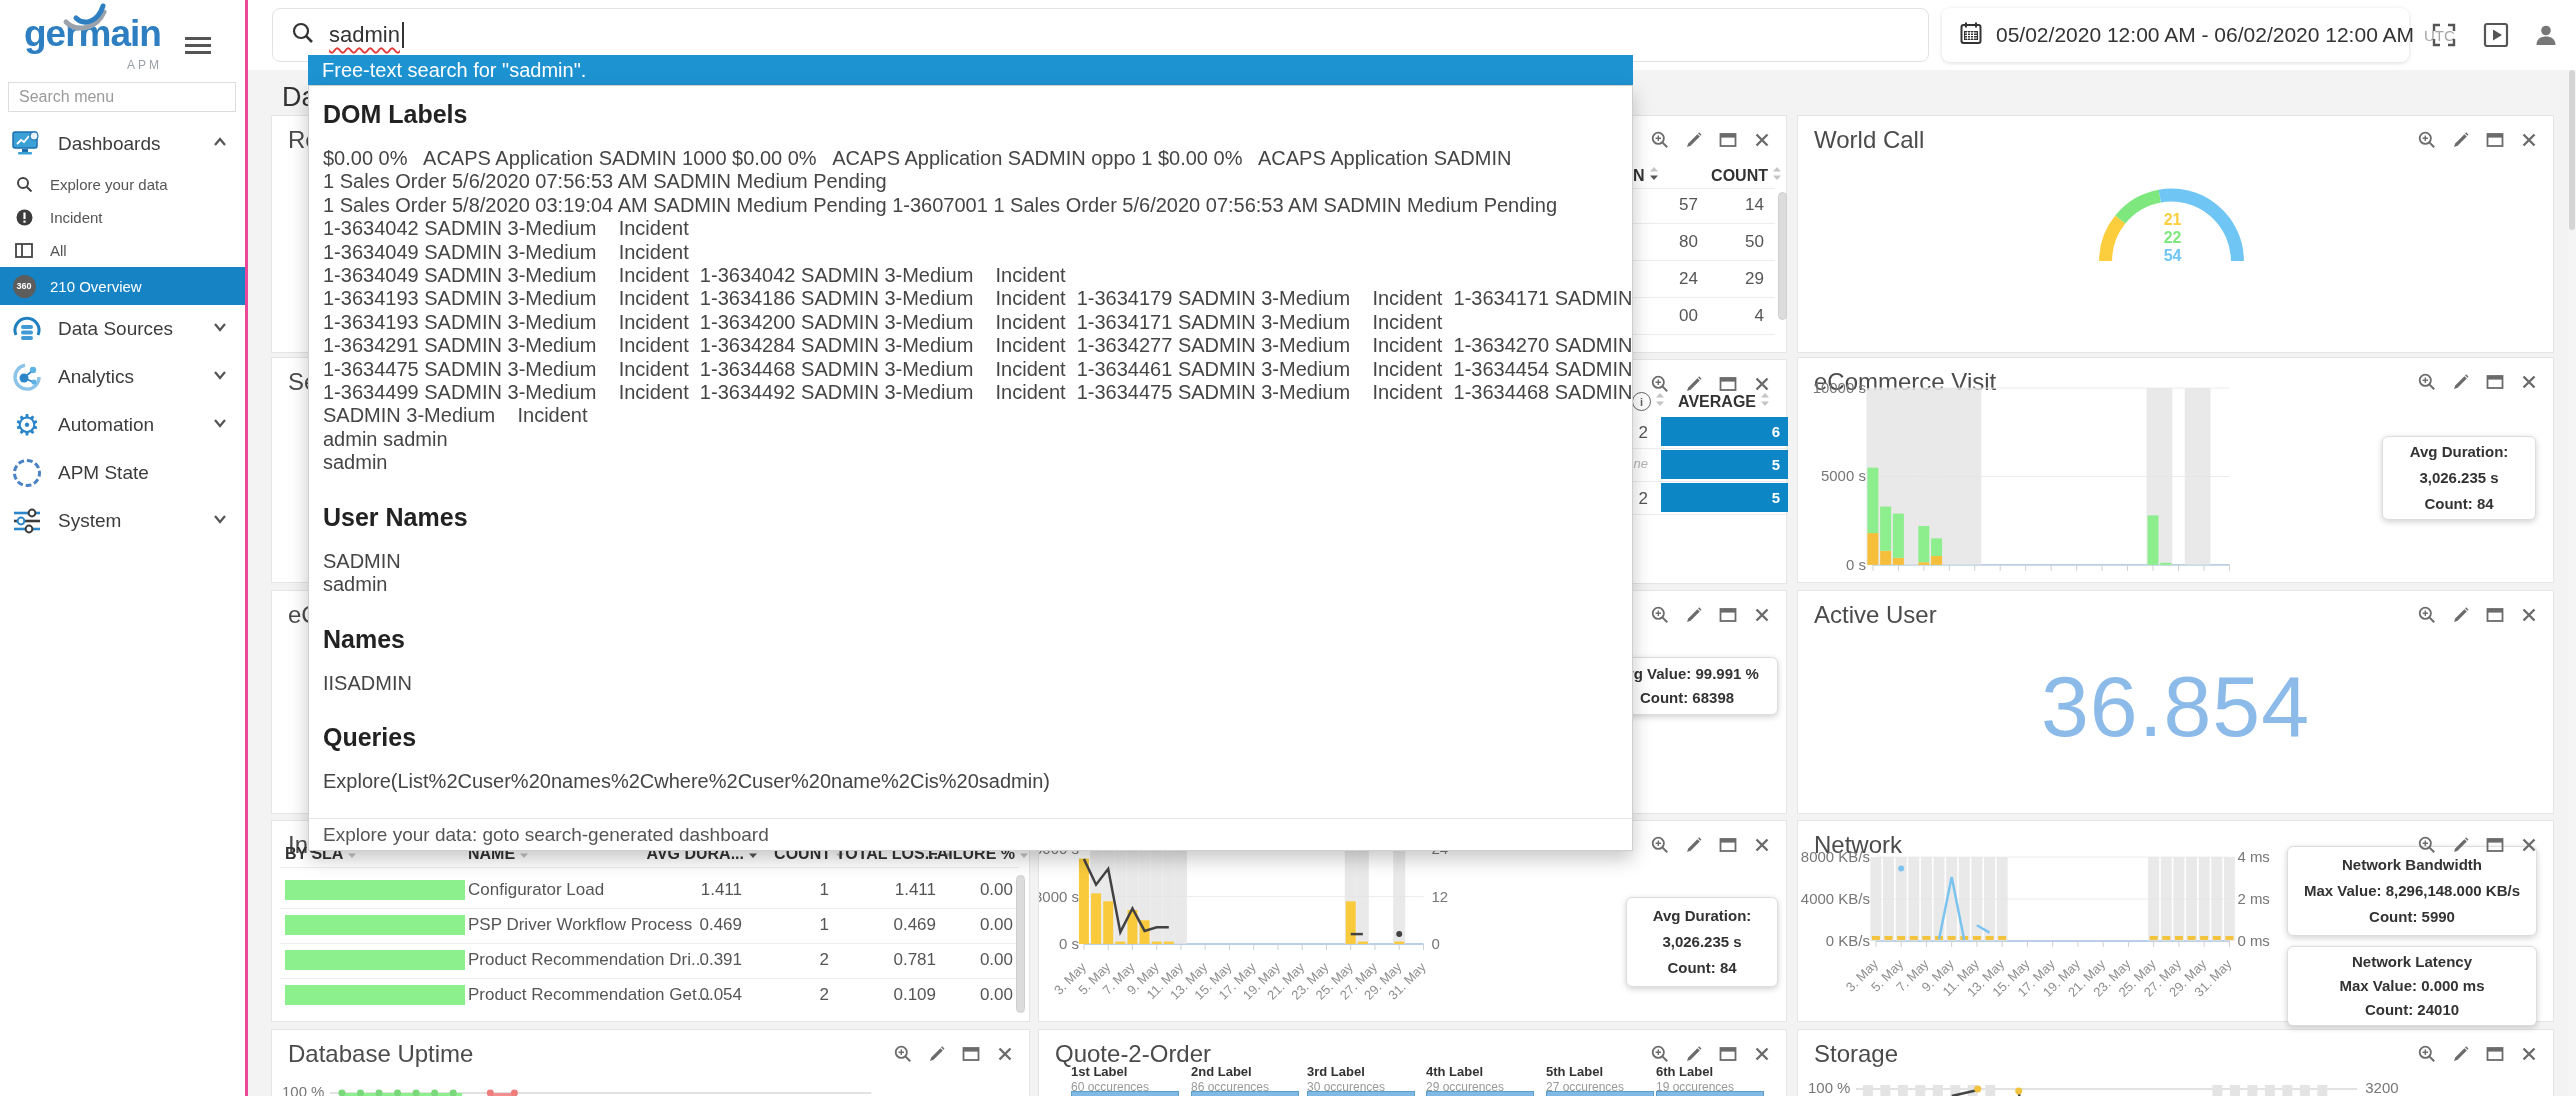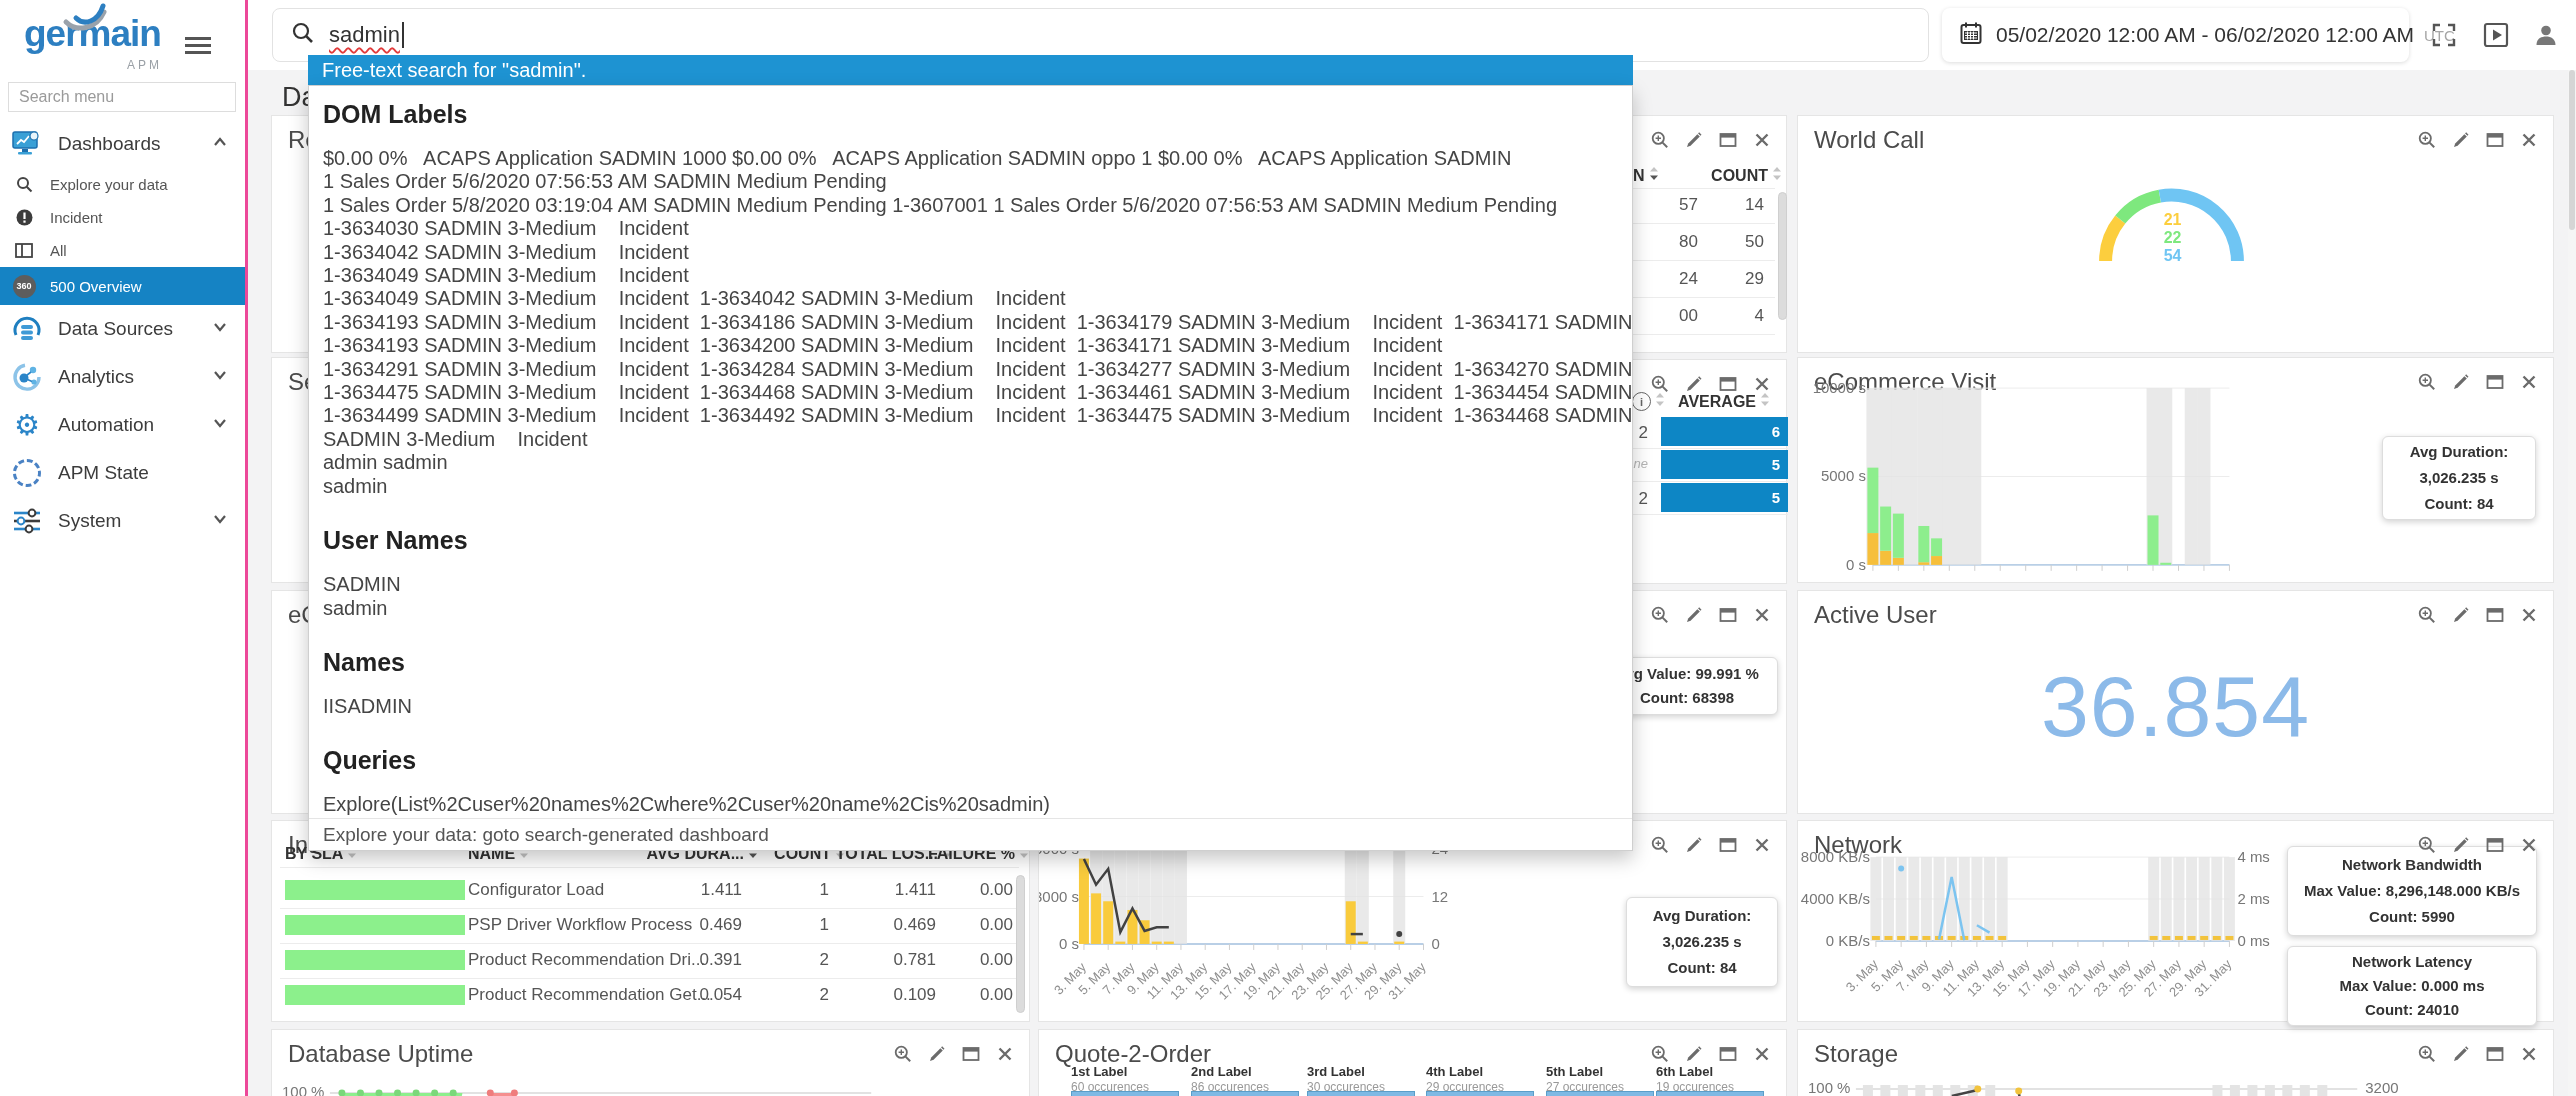--- a/index.html
+++ b/index.html
@@ -917,21 +917,21 @@
               <rect x="1" y="1" width="16" height="13" fill="none" stroke="#444" stroke-width="1.8"></rect>
               <path d="M7 1 V14" stroke="#444" stroke-width="1.8"></path>
             </svg>
           </span>
           <span class="nlabel">All</span>
         </div>
         <div class="nav-child selected">
           <span class="cicon">
             <span class="badge360">360</span>
           </span>
-          <span class="nlabel">500 Overview</span>
+          <span class="nlabel">210 Overview</span>
         </div>
         <div class="nav-section">
           <span class="nav-icon">
             <svg width="32" height="32" viewBox="0 0 32 32">
               <path d="M5 22 A12 12 0 1 1 27 22" fill="none" stroke="#1f7fc0" stroke-width="3"></path>
               <rect x="10" y="12" width="12" height="4" rx="2" fill="#3f9ad6"></rect>
               <rect x="10" y="17.5" width="12" height="4" rx="2" fill="#3f9ad6"></rect>
               <rect x="10" y="23" width="12" height="4" rx="2" fill="#3f9ad6"></rect>
             </svg>
           </span>
@@ -989,21 +989,20 @@
       </div>
   </div>
 
   <div class="dd-freetext">Free-text search for "sadmin".</div>
   <div class="dd-panel">
     <div class="dd-body" id="dd-body">
         <div class="dd-h">DOM Labels</div>
         <div class="dd-item">$0.00 0%   ACAPS Application SADMIN 1000 $0.00 0%   ACAPS Application SADMIN oppo 1 $0.00 0%   ACAPS Application SADMIN</div>
         <div class="dd-item">1 Sales Order 5/6/2020 07:56:53 AM SADMIN Medium Pending</div>
         <div class="dd-item">1 Sales Order 5/8/2020 03:19:04 AM SADMIN Medium Pending 1-3607001 1 Sales Order 5/6/2020 07:56:53 AM SADMIN Medium Pending</div>
-        <div class="dd-item">1-3634030 SADMIN 3-Medium    Incident</div>
         <div class="dd-item">1-3634042 SADMIN 3-Medium    Incident</div>
         <div class="dd-item">1-3634049 SADMIN 3-Medium    Incident</div>
         <div class="dd-item">1-3634049 SADMIN 3-Medium    Incident  1-3634042 SADMIN 3-Medium    Incident</div>
         <div class="dd-item">1-3634193 SADMIN 3-Medium    Incident  1-3634186 SADMIN 3-Medium    Incident  1-3634179 SADMIN 3-Medium    Incident  1-3634171 SADMIN 3-Medium    Incident</div>
         <div class="dd-item">1-3634193 SADMIN 3-Medium    Incident  1-3634200 SADMIN 3-Medium    Incident  1-3634171 SADMIN 3-Medium    Incident</div>
         <div class="dd-item">1-3634291 SADMIN 3-Medium    Incident  1-3634284 SADMIN 3-Medium    Incident  1-3634277 SADMIN 3-Medium    Incident  1-3634270 SADMIN 3-Medium    Incident  1-36</div>
         <div class="dd-item">1-3634475 SADMIN 3-Medium    Incident  1-3634468 SADMIN 3-Medium    Incident  1-3634461 SADMIN 3-Medium    Incident  1-3634454 SADMIN 3-Medium    Incident</div>
         <div class="dd-item">1-3634499 SADMIN 3-Medium    Incident  1-3634492 SADMIN 3-Medium    Incident  1-3634475 SADMIN 3-Medium    Incident  1-3634468 SADMIN 3-Medium    Incident  1-36</div>
         <div class="dd-item">SADMIN 3-Medium    Incident</div>
         <div class="dd-item">admin sadmin</div>

